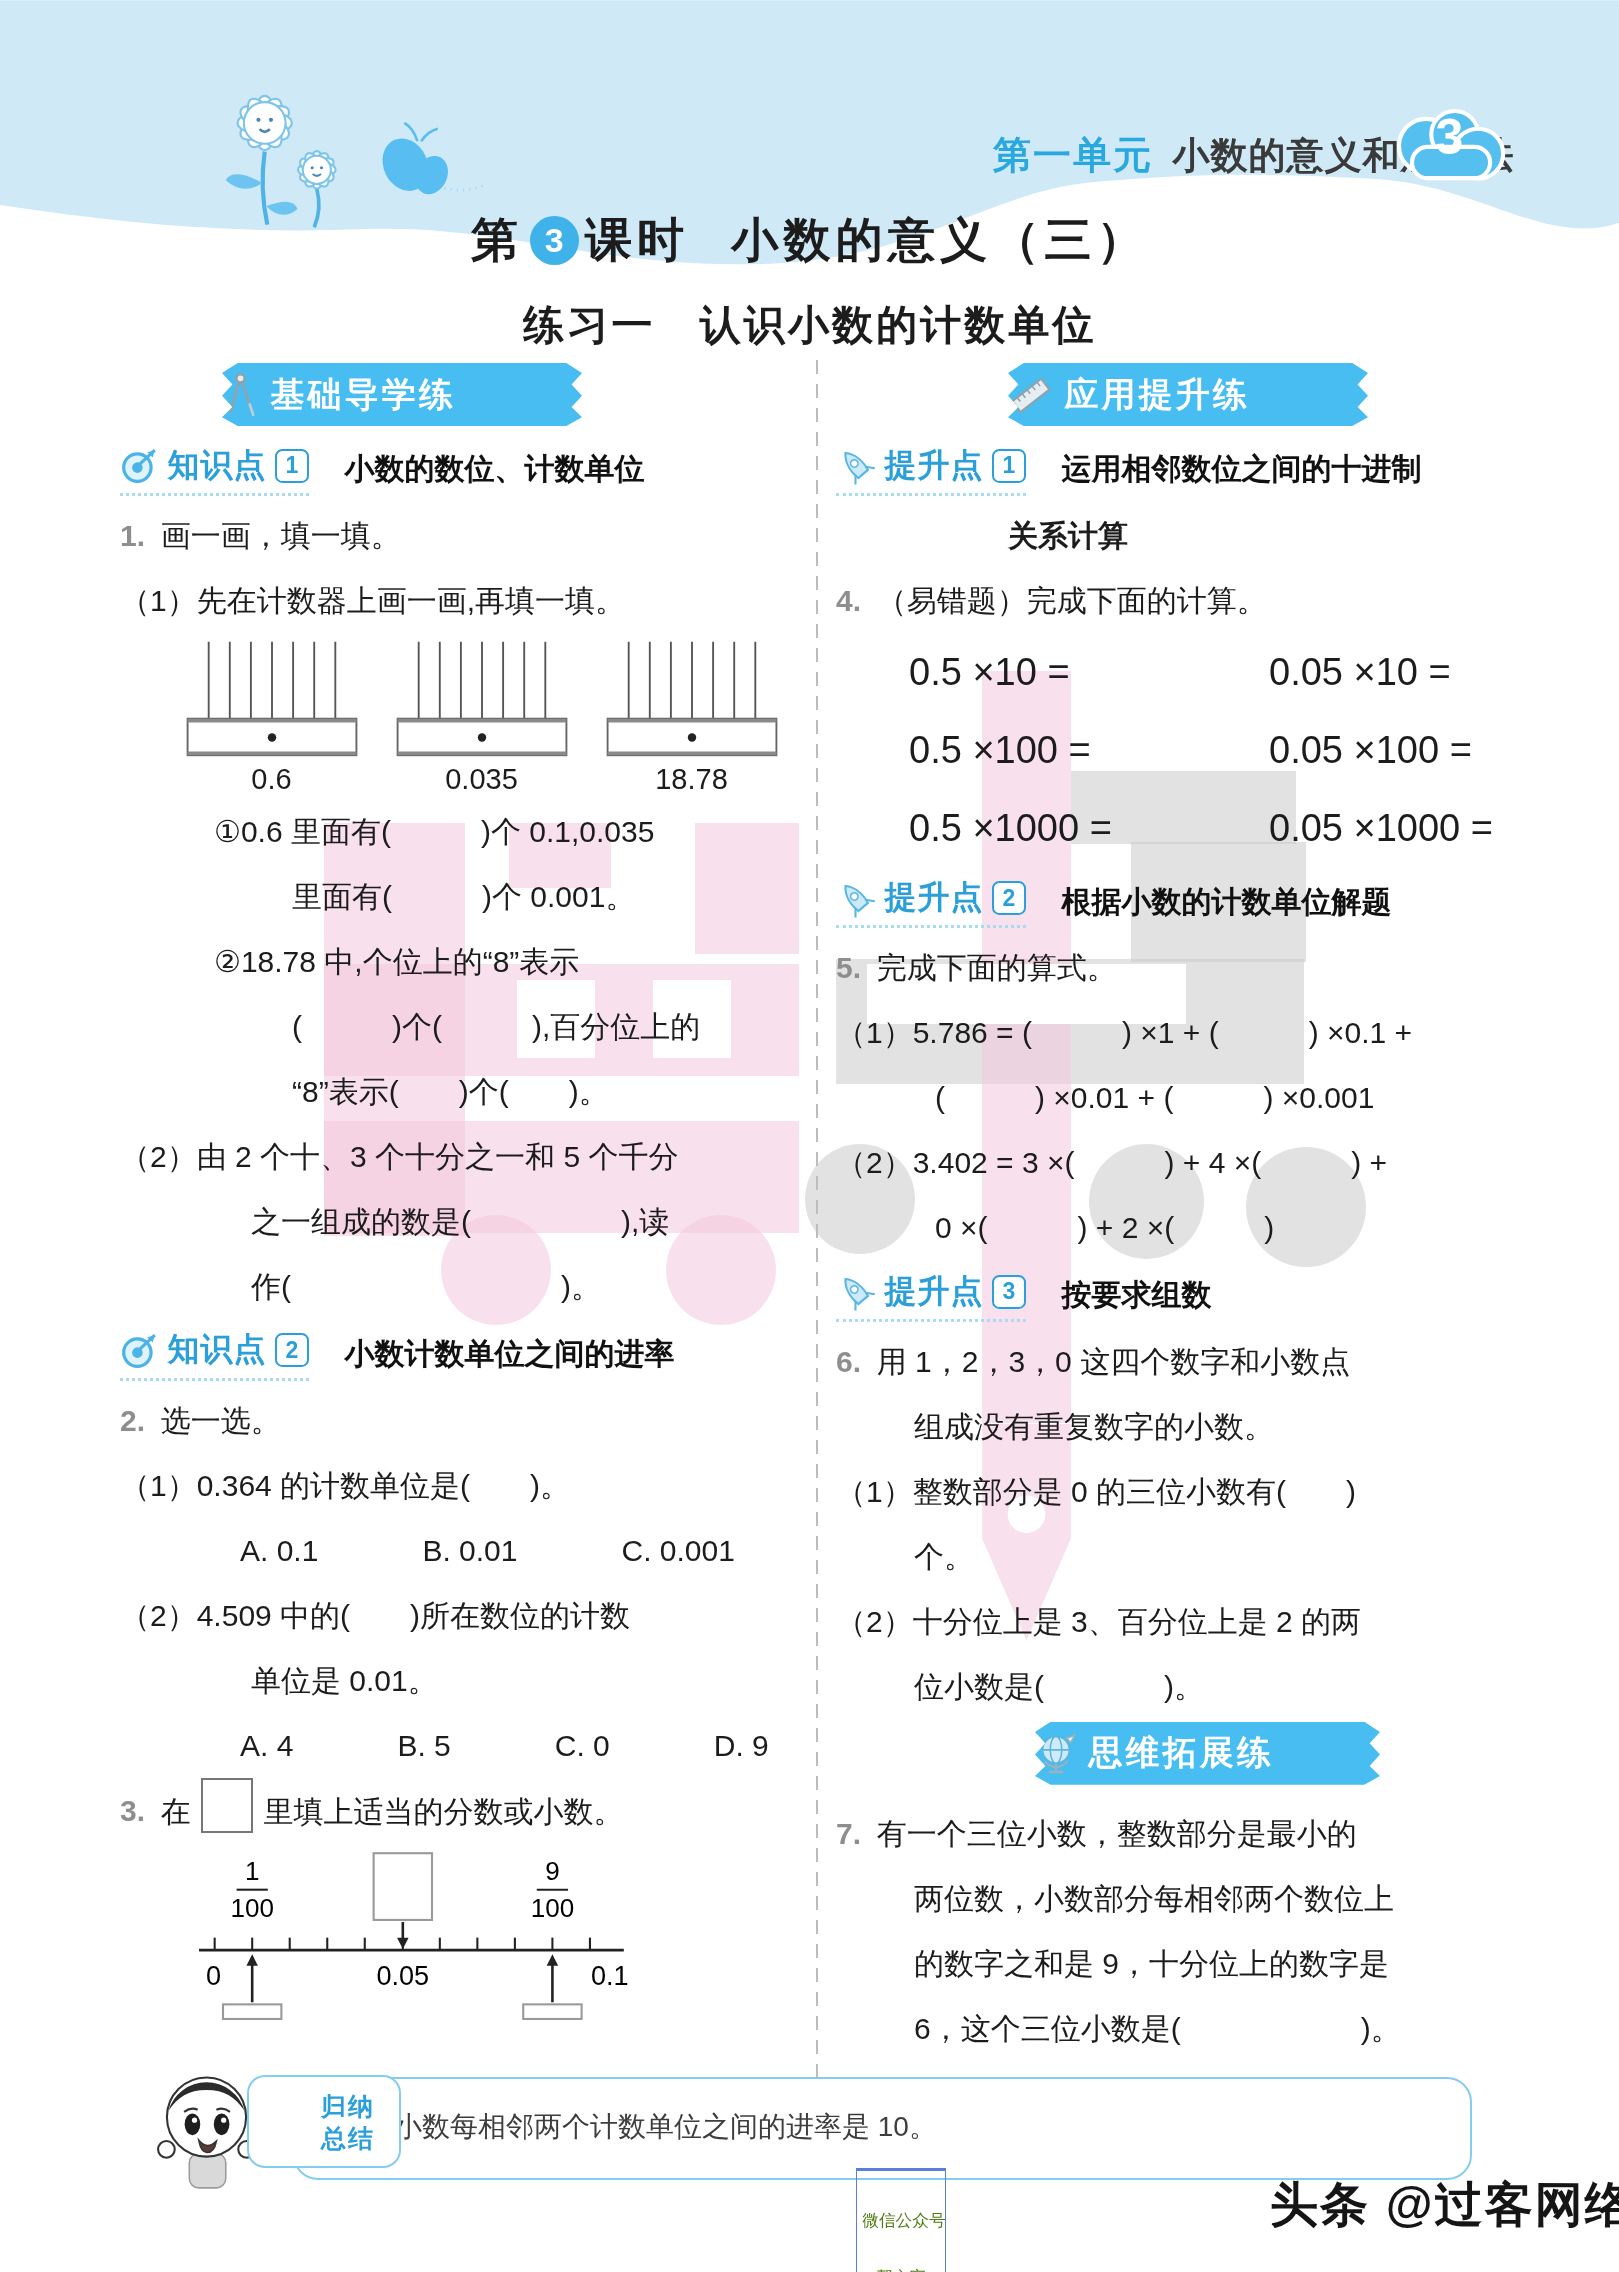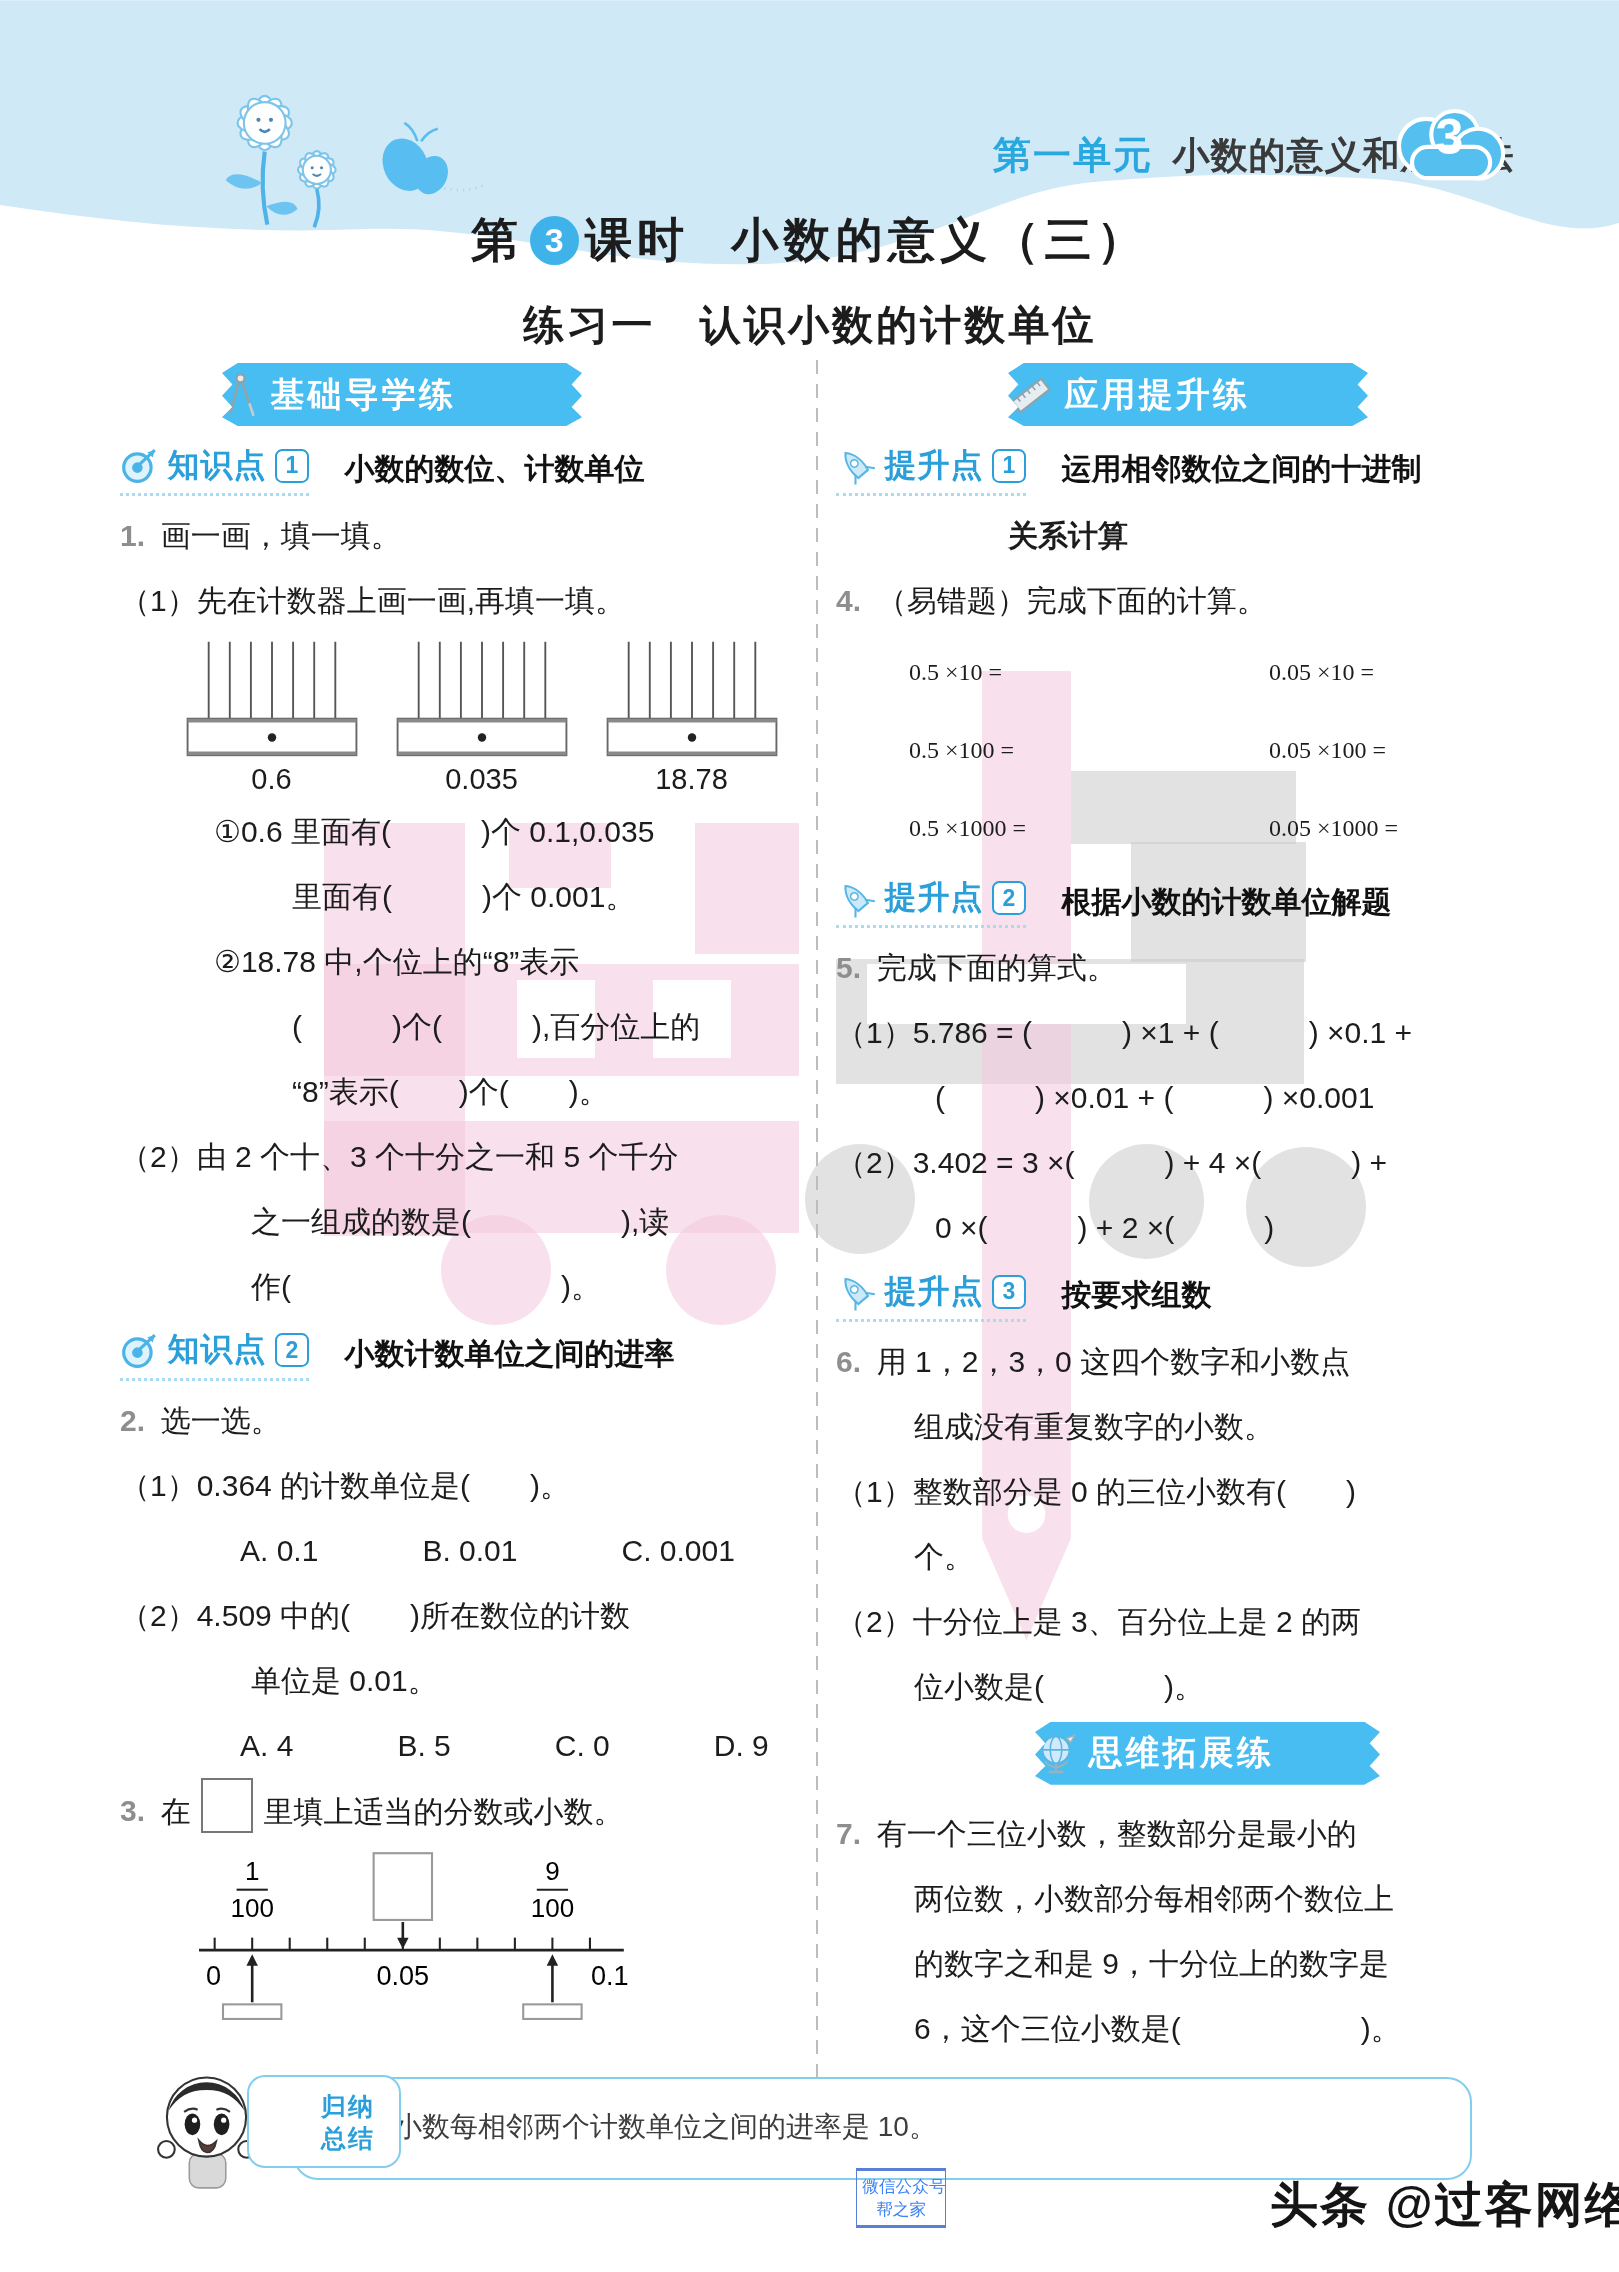--- a/index.html
+++ b/index.html
@@ -52,36 +52,36 @@
   .kp-label{font-size:32px;font-weight:bold;color:#2b9fd9;letter-spacing:1px;}
   .kp-badge{display:inline-flex;width:30px;height:30px;border:2.1px solid #2b9fd9;border-radius:7.3px;background:#fff;
             color:#2b9fd9;font-size:23px;font-weight:bold;align-items:center;justify-content:center;}
   .kp-title{font-size:30px;font-weight:bold;color:#111;margin-left:13.6px;}
   
   .device-row{display:flex;gap:11px;padding-left:52px;margin:5.2px 0 3.1px 0;}
   .device{width:199px;text-align:center;}
   .device-label{font-size:29px;margin-top:2.1px;}
   
   .opts{display:flex;gap:104px;padding-left:120px;}
-  .calc-row{display:flex;padding-left:73px;line-height:78px;font-size:24px;white-space:nowrap;font-family:Liberation Serif, serif;}
+  .calc-row{display:flex;padding-left:73px;line-height:78px;font-size:38px;white-space:nowrap;}
   .calc-cell1{width:360px;}
   
   .inline-box{display:inline-block;width:48px;height:51px;border:2.1px solid #777;vertical-align:-11.5px;margin:0 10.4px;}
   
   .summary-box{position:absolute;left:293px;top:2077px;width:1175px;height:99px;z-index:2;
                border:2.1px solid #85cdee;border-radius:25px;background:#fff;}
   .summary-text{font-size:28px;color:#3d3d3d;line-height:95px;padding-left:99px;white-space:nowrap;}
   .avatar{position:absolute;left:157px;top:2066px;z-index:3;}
   .bubble{position:absolute;left:247px;top:2075px;z-index:3;width:102px;height:89px;background:#fff;
           border:2.1px solid #85cdee;border-radius:18px;display:flex;flex-direction:column;align-items:center;justify-content:center;padding-left:48px;}
   .bubble div{font-size:25px;font-weight:bold;color:#2b9fd9;line-height:32px;letter-spacing:2.1px;}
   
   .wechat-box{position:absolute;left:856px;top:2168px;z-index:2;width:78px;padding:4.2px 5.2px;text-align:center;
               border-left:1px solid #5b7fd6;border-right:1px solid #5b7fd6;border-top:3.1px solid #5b7fd6;border-bottom:3.1px solid #5b7fd6;}
-  .wechat-box div{font-size:16.7px;color:#3b82f6;line-height:23px;white-space:nowrap;}
+  .wechat-box div{font-size:16.7px;color:#4d7c0f;line-height:23px;white-space:nowrap;margin-top:34px;}
   .credit{position:absolute;left:1270px;top:2173px;z-index:2;font-size:48px;font-weight:bold;color:#151515;
           letter-spacing:2.1px;white-space:nowrap;}
 </style>
 </head>
 <body>
 
 <div class="page">
 
   <svg class="top-wave" width="1620" height="293" viewBox="0 0 3100 560">
     <path d="M0,0 H3100 V425 C2960,475 2830,352 2630,342 C2400,330 2290,332 2095,348 C1890,365 1760,498 1450,505 C1140,512 950,428 700,438 C450,448 240,428 0,392 Z" fill="#cfe9f7"></path>

